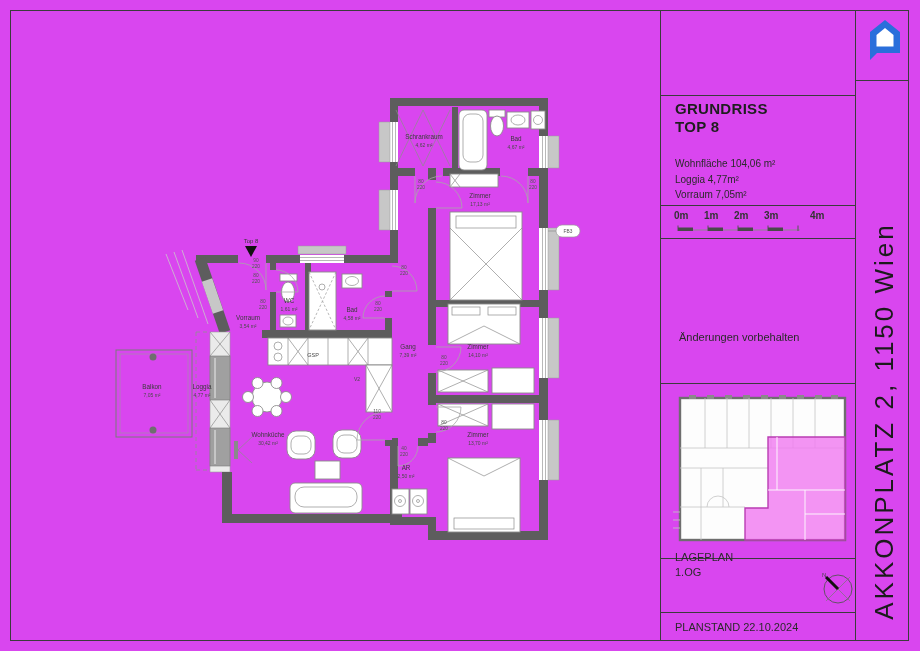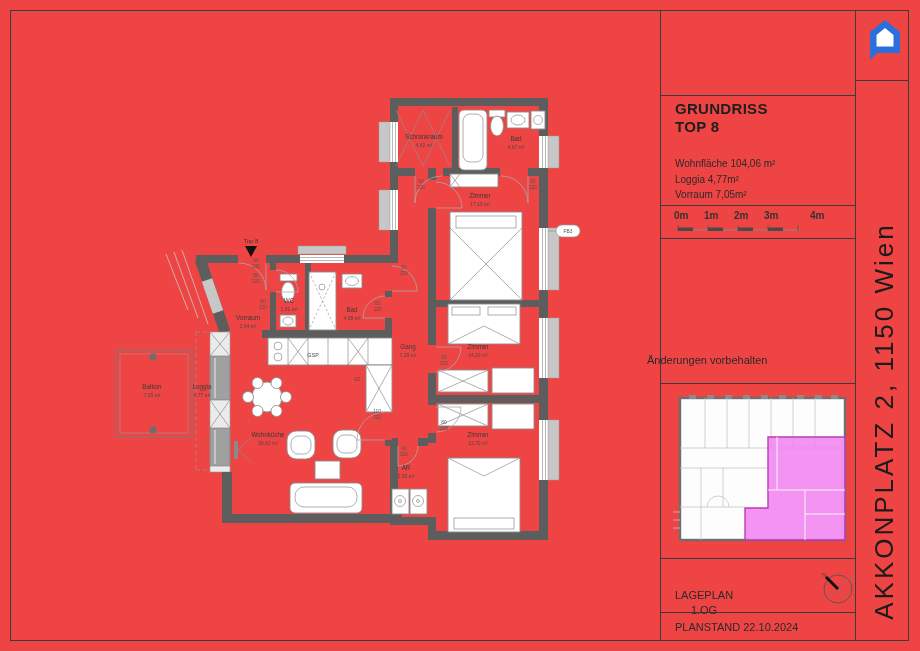--- a/index.html
+++ b/index.html
@@ -1,16 +1,16 @@
 <!DOCTYPE html>
 <html><head>
 <meta charset="utf-8">
 <style>
   html,body{margin:0;padding:0;background:#fff;}
-  .sheet{position:relative;width:920px;height:651px;background:#ef4444;
+  .sheet{position:relative;width:920px;height:651px;background:#d946ef;
          font-family:"Liberation Sans",sans-serif;color:#2b2b2b;overflow:hidden;}
   .hline{position:absolute;height:1px;background:#3c3c3c;}
   .vline{position:absolute;width:1px;background:#3c3c3c;}
   .frame{position:absolute;left:10px;top:10px;width:899px;height:631px;border:1px solid #3c3c3c;box-sizing:border-box;}
   .abs{position:absolute;}
   .tb-title{font-weight:bold;font-size:15px;line-height:18px;letter-spacing:.3px;color:#1e1e1e;}
   .tb-areas{font-size:10px;line-height:15.5px;color:#2a2a2a;}
   .tb-note{font-size:11px;color:#2a2a2a;}
   .tb-small{font-size:11px;line-height:15px;color:#2a2a2a;}
   .scale-labels{position:absolute;left:674px;top:210px;width:150px;font-size:10px;color:#333;}
@@ -402,21 +402,21 @@
     <line x1="32" y1="3.5" x2="32" y2="9" stroke="#555" stroke-width="1"></line>
     <line x1="62" y1="3.5" x2="62" y2="9" stroke="#555" stroke-width="1"></line>
     <line x1="92" y1="3.5" x2="92" y2="9" stroke="#555" stroke-width="1"></line>
     <line x1="122" y1="3.5" x2="122" y2="9" stroke="#555" stroke-width="1"></line>
     <rect x="2" y="5.5" width="15" height="3.5" fill="#4a4a4a"></rect>
     <rect x="32" y="5.5" width="15" height="3.5" fill="#4a4a4a"></rect>
     <rect x="62" y="5.5" width="15" height="3.5" fill="#4a4a4a"></rect>
     <rect x="92" y="5.5" width="15" height="3.5" fill="#4a4a4a"></rect>
   </svg>
 
-  <div class="abs tb-note" style="left:647px;top:331px;margin-top:23px;">Änderungen vorbehalten</div>
+  <div class="abs tb-note" style="left:679px;top:331px;">Änderungen vorbehalten</div>
 
   <svg class="abs" style="left:665px;top:390px;" width="185" height="162" viewBox="0 0 185 162">
     <rect class="mmw" x="15" y="8" width="165" height="142"></rect>
     <g>
       <rect class="mmt" x="24" y="5" width="7" height="4"></rect>
         <rect class="mmt" x="42" y="5" width="7" height="4"></rect>
       <rect class="mmt" x="60" y="5" width="7" height="4"></rect>
         <rect class="mmt" x="78" y="5" width="7" height="4"></rect>
       <rect class="mmt" x="96" y="5" width="7" height="4"></rect>
         <rect class="mmt" x="114" y="5" width="7" height="4"></rect>
@@ -443,21 +443,21 @@
     </g>
     <polygon class="mmp" points="103,47 180,47 180,150 80,150 80,118 103,118"></polygon>
     <g>
       <line class="mmpl" x1="112" y1="47" x2="112" y2="100"></line>
       <line class="mmpl" x1="103" y1="100" x2="180" y2="100"></line>
       <line class="mmpl" x1="140" y1="100" x2="140" y2="150"></line>
       <line class="mmpl" x1="140" y1="124" x2="180" y2="124"></line>
     </g>
   </svg>
 
-  <div class="abs tb-small" style="left:675px;top:588px;text-align:center;">
+  <div class="abs tb-small" style="left:675px;top:550px;">
     <div>LAGEPLAN</div>
     <div>1.OG</div>
   </div>
   <svg class="abs" style="left:818px;top:569px;" width="40" height="40">
     <circle cx="20" cy="20" r="14" fill="none" stroke="#555" stroke-width=".9"></circle>
     <line x1="32" y1="8" x2="8" y2="32" stroke="#777" stroke-width=".7"></line>
     <line x1="8" y1="8" x2="20" y2="20" stroke="#111" stroke-width="3"></line>
     <line x1="20" y1="20" x2="32" y2="32" stroke="#777" stroke-width=".7"></line>
     <text x="4" y="8" font-size="6" fill="#444" font-family="Liberation Sans, sans-serif">N</text>
   </svg>

